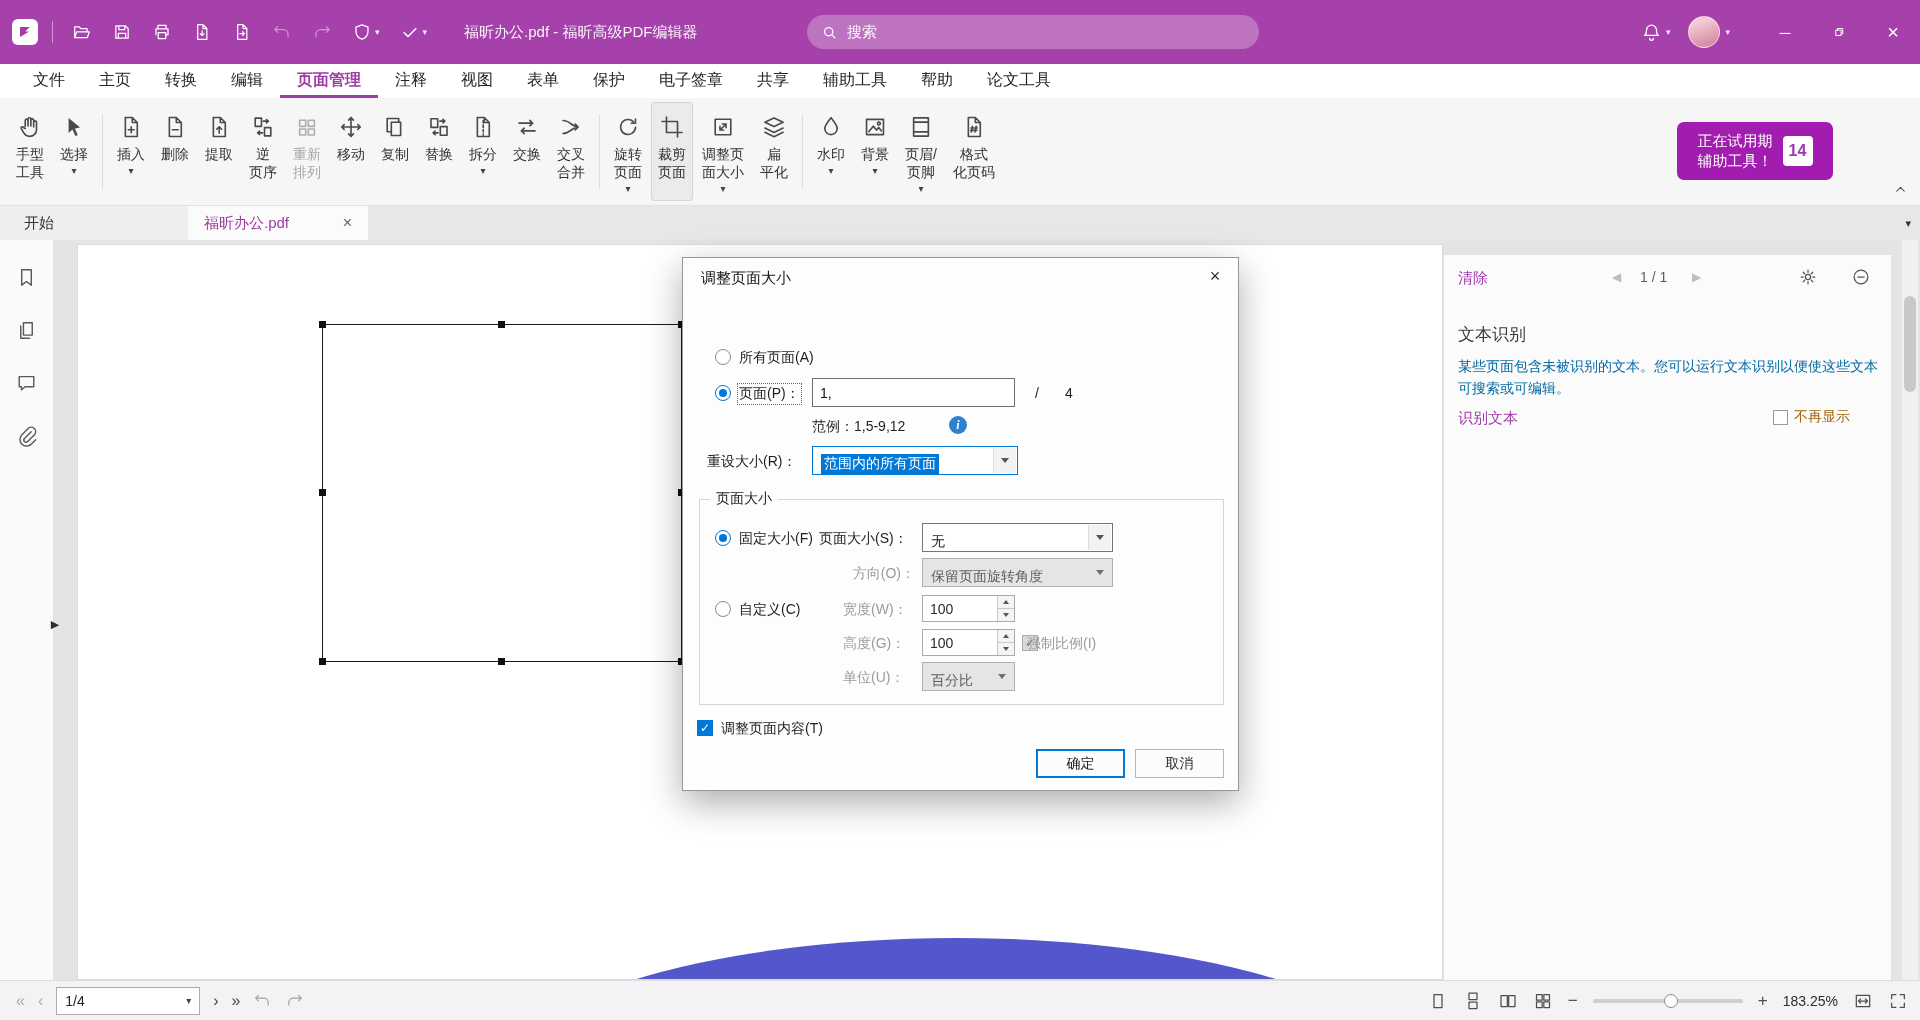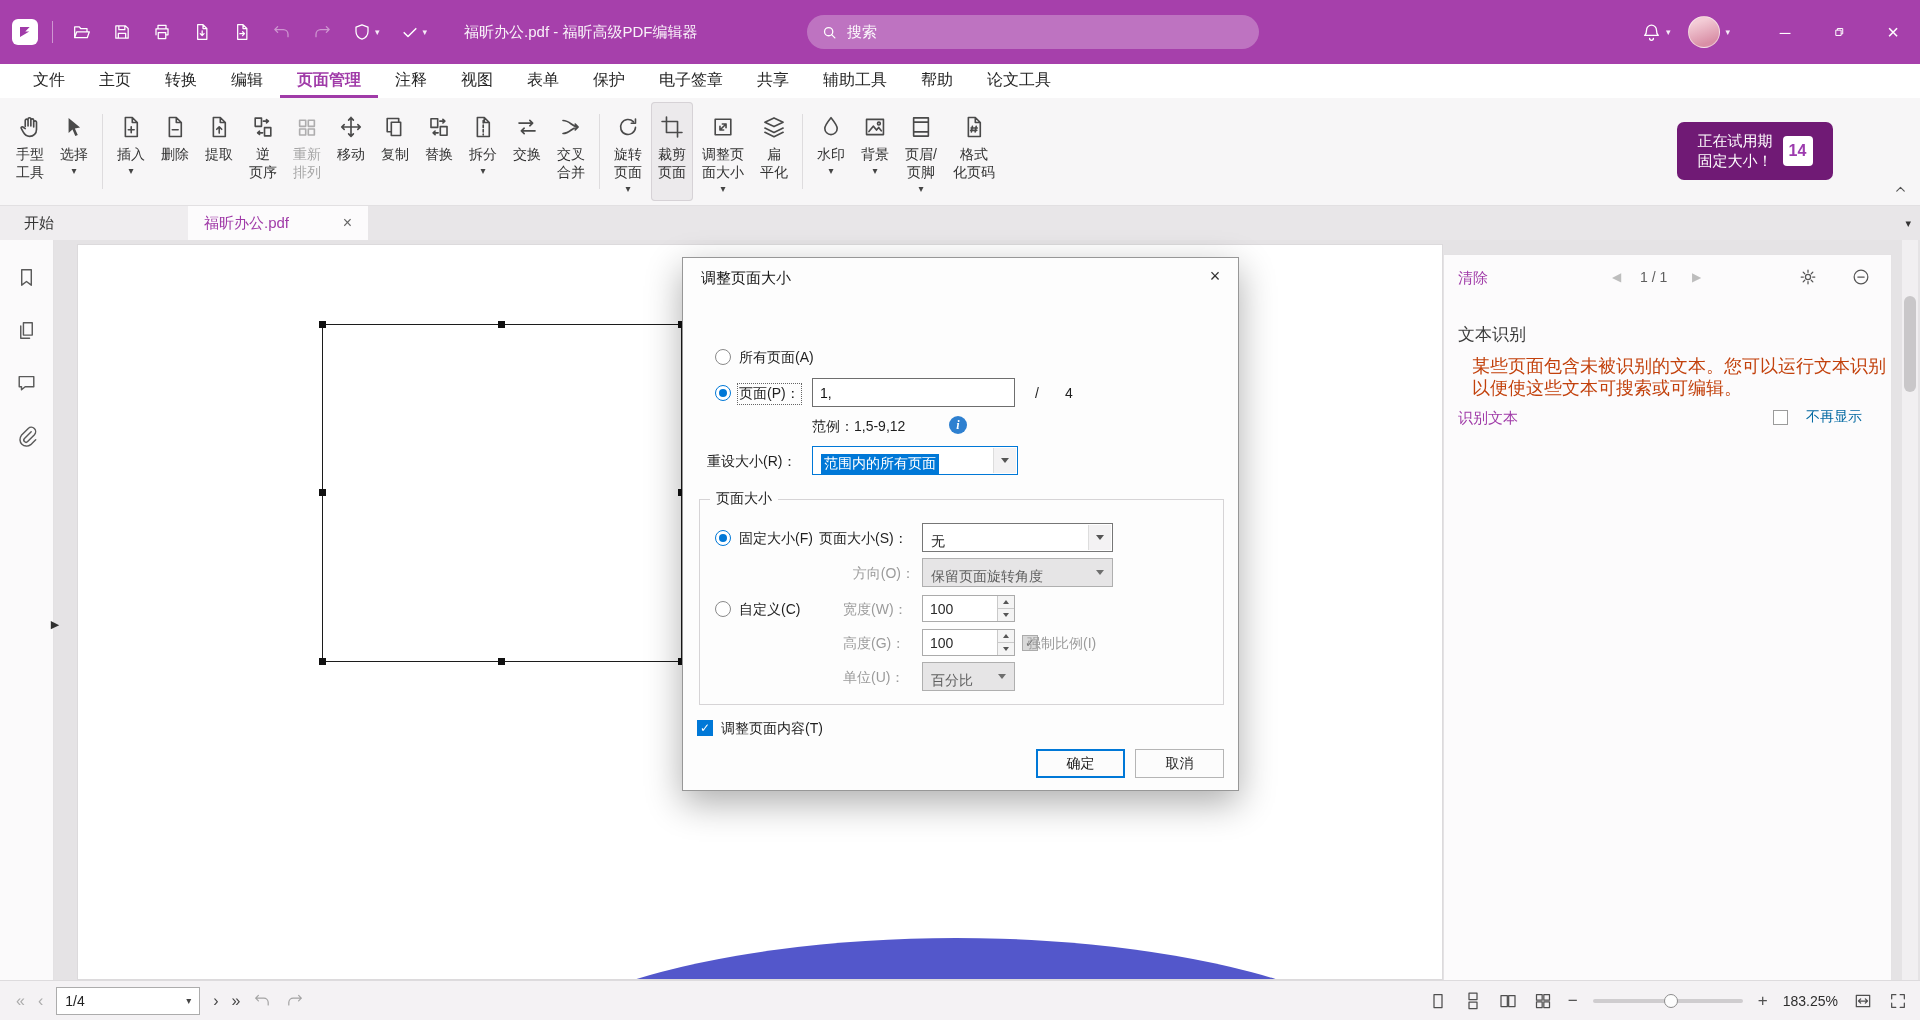--- a/index.html
+++ b/index.html
@@ -34,21 +34,21 @@
   .ribbon{position:absolute;top:98px;left:0;right:0;height:108px;background:#F7F6F7;border-bottom:1px solid #E2E0E2;z-index:8}
   .ribbon-tools{position:absolute;left:8px;top:0;bottom:0;display:flex;align-items:stretch}
   .tool{display:flex;flex-direction:column;align-items:center;padding:12px 7px 0;margin:4px 1px;border-radius:4px;color:#3E3E3E}
   .tool .ic{width:26px;height:26px;color:#4A4A4A}
   .tool.active{background:#ECEAEC;box-shadow:inset 0 0 0 1px #D6D2D6}
   .tool.disabled{opacity:.42}
   .lblwrap{display:flex;flex-direction:column;align-items:center;margin-top:5px}
   .lbl{font-size:14px;line-height:18px;color:#333;text-align:center;white-space:nowrap}
   .caret{font-size:10px;line-height:11px;color:#444;margin-top:2px}
   .rsep{width:1px;background:#DEDCDE;margin:16px 6px}
-  .trial{position:absolute;right:87px;top:24px;width:156px;height:58px;background:#701a75;border-radius:7px;color:#fff;display:flex;align-items:center;justify-content:center;gap:10px}
+  .trial{position:absolute;right:87px;top:24px;width:156px;height:58px;background:#a21caf;border-radius:7px;color:#fff;display:flex;align-items:center;justify-content:center;gap:10px}
   .trial .txt{font-size:15px;line-height:20px;text-align:center}
   .trial .days{width:30px;height:30px;background:#fff;color:#9C3BAE;border-radius:4px;display:flex;align-items:center;justify-content:center;font-size:16px;font-weight:bold}
   .ribbon-collapse{position:absolute;right:12px;bottom:8px;color:#555}
   .ribbon-collapse .ic{width:15px;height:15px}
   
   .tabbar{position:absolute;top:206px;left:0;right:0;height:34px;background:#E8E6E8;z-index:7}
   .doctab{position:absolute;top:0;bottom:0;display:flex;align-items:center;font-size:15px;color:#333}
   .tab-start{left:0;width:216px;background:#EFEDEF;border-right:1px solid #DBD9DB;padding-left:24px}
   .tab-doc{left:188px;width:180px;background:#FCFBFC;color:#A03BA8;padding:0 16px;justify-content:space-between}
   .tclose{color:#666;font-size:16px;line-height:16px}
@@ -70,23 +70,23 @@
   .right-panel{position:absolute;left:1443px;top:14px;bottom:0;width:449px;background:#FCFBFC;border:1px solid #E4E2E4;border-bottom:none}
   .rp-row1{position:absolute;left:0;right:0;top:12px;height:24px}
   .rp-clear{position:absolute;left:14px;top:2px;font-size:15px;color:#A03BA8}
   .rp-prev{position:absolute;left:168px;top:3px;font-size:12px;color:#BDBDBD}
   .rp-pager{position:absolute;left:196px;top:2px;font-size:14px;color:#5E5E5E}
   .rp-next{position:absolute;left:248px;top:3px;font-size:12px;color:#BDBDBD}
   .rp-gear{position:absolute;left:354px;top:0;color:#555}
   .rp-min{position:absolute;left:407px;top:0;color:#555}
   .rp-gear .ic,.rp-min .ic{width:20px;height:20px}
   .rp-heading{position:absolute;left:14px;top:68px;font-size:17px;color:#3C3C3C}
-  .rp-body{position:absolute;left:28px;top:100px;width:420px;font-size:18px;line-height:22px;color:#c2410c}
+  .rp-body{position:absolute;left:14px;top:100px;width:420px;font-size:14px;line-height:22px;color:#0369a1}
   .rp-action{position:absolute;left:14px;top:154px;font-size:15px;color:#A03BA8}
-  .rp-dontshow{position:absolute;left:329px;top:153px;display:flex;align-items:center;gap:18px;font-size:14px;color:#0369a1}
+  .rp-dontshow{position:absolute;left:329px;top:153px;display:flex;align-items:center;gap:6px;font-size:14px;color:#a16207}
   .cbx-empty{width:15px;height:15px;border:1px solid #9B9B9B;background:#fff;flex:none}
   .vscroll{position:absolute;right:2px;top:0;bottom:0;width:16px;background:#F1EFF1}
   .vthumb{position:absolute;left:2px;width:12px;top:56px;height:96px;background:#C9C7C9;border-radius:6px}
   
   .statusbar{position:absolute;bottom:0;left:0;right:0;height:40px;background:#F4F2F4;border-top:1px solid #DDDBDD;display:flex;align-items:center;font-size:14px;color:#444;z-index:9}
   .sb-left{display:flex;align-items:center;gap:13px;margin-left:16px}
   .sb-nav{font-size:16px;color:#474747}
   .sb-nav.dis{color:#ACACAC}
   .pagebox{width:144px;height:28px;background:#fff;border:1px solid #ACACAC;display:flex;align-items:center;padding:0 8px;gap:6px}
   .pagebox .pbtext{flex:1;color:#222}
@@ -585,21 +585,21 @@
         </svg>
         <div class="lblwrap">
           <div class="lbl">格式</div>
           <div class="lbl">化页码</div>
         </div>
       </div>
     </div>
   <div class="trial">
     <div class="txt">
       <div>正在试用期</div>
-      <div>固定大小！</div>
+      <div>辅助工具！</div>
     </div>
     <div class="days">14</div>
   </div>
   <div class="ribbon-collapse">
       <svg class="ic">
         <use href="#i-chev-up"></use>
       </svg>
     </div>
 </div>
 

